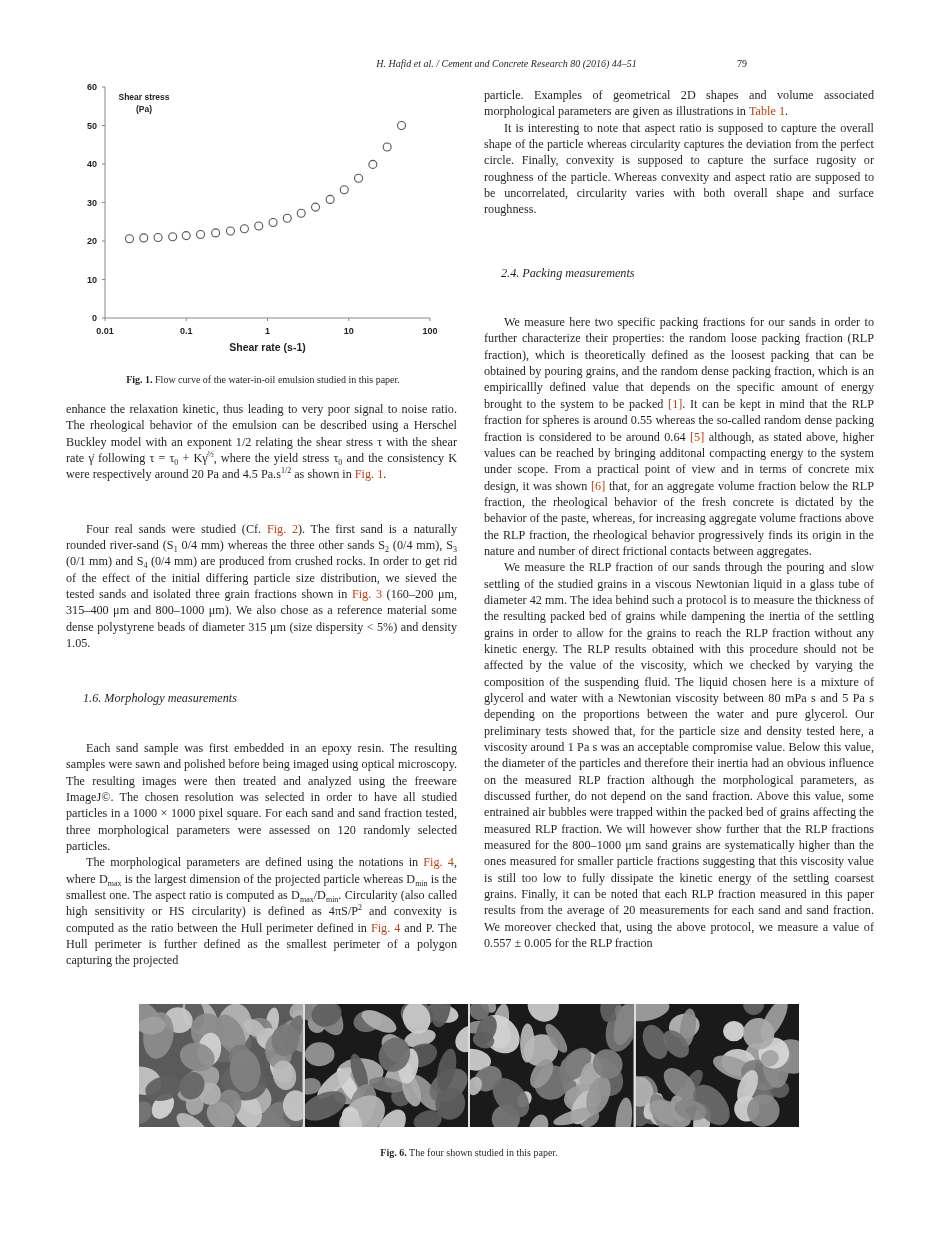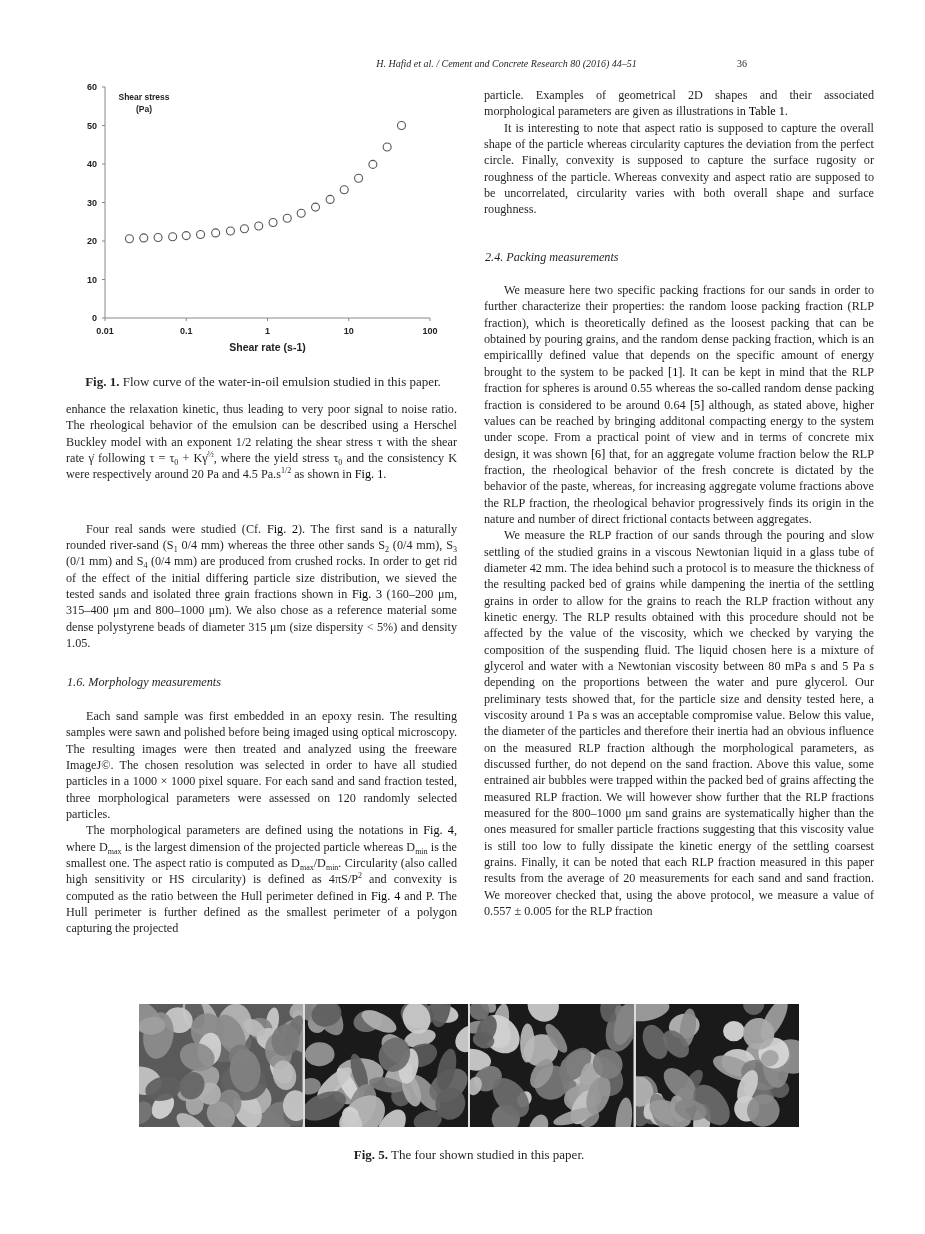--- a/index.html
+++ b/index.html
@@ -6,36 +6,36 @@
   body{width:925px;height:1234px;position:relative;overflow:hidden;color:#231f20;
        font-family:"Liberation Serif","DejaVu Serif",serif;}
   .header{position:absolute;top:58px;left:0;width:754px;height:14px;font-size:10px;margin-left:44px;}
   .header .running{position:absolute;left:0;width:925px;text-align:center;font-style:italic;}
   .header .pno{position:absolute;right:51px;top:0;}
   .col{position:absolute;font-size:12.2px;line-height:16.35px;text-align:justify;}
   .col-left{left:66px;width:391px;}
   .col-right{left:484px;width:390px;}
   p{margin:0;text-indent:20px;}
   p.noind{text-indent:0;}
-  .sec{font-style:italic;margin:1px;}
-  a,.lnk{color:#000000;text-decoration:none;}
-  .cap{font-size:13px;text-align:center;position:absolute;}
+  .sec{font-style:italic;margin:17px;}
+  a,.lnk{color:#c2410c;text-decoration:none;font-family:Liberation Serif, serif;}
+  .cap{font-size:10px;text-align:center;position:absolute;}
   .cap b{font-weight:bold;}
   sub,sup{font-size:8px;line-height:0;}
   .chart{position:absolute;left:66px;top:80px;width:394px;height:285px;}
   .chart svg text{font-family:"Liberation Sans","DejaVu Sans",sans-serif;}
   .fig2{position:absolute;left:139px;top:1004px;width:660px;height:123px;display:flex;gap:2px;background:#ddd;}
   .panel{flex:1;position:relative;overflow:hidden;}
 </style>
 </head>
 <body>
 
 <div class="header">
   <div class="running">H. Hafid et al. / Cement and Concrete Research 80 (2016) 44–51</div>
-  <div class="pno">36</div>
+  <div class="pno">79</div>
 </div>
 
 <div class="chart">
   <svg id="chart-svg" width="394" height="285" viewBox="0 0 394 285">
       <line x1="39" y1="7" x2="39" y2="238" stroke="#888" stroke-width="1"></line>
       <line x1="39" y1="238" x2="364" y2="238" stroke="#888" stroke-width="1"></line>
       <line x1="36" y1="238" x2="39" y2="238" stroke="#888"></line>
       <text x="31" y="241" font-size="9" font-weight="bold" text-anchor="end" fill="#222">0</text>
       <line x1="36" y1="199.5" x2="39" y2="199.5" stroke="#888"></line>
       <text x="31" y="202.5" font-size="9" font-weight="bold" text-anchor="end" fill="#222">10</text>
@@ -96,21 +96,21 @@
   <p><span>Four real sands were studied (Cf. </span><a class="lnk">Fig. 2</a><span>). The first sand is a naturally rounded river-sand (S</span><sub>1</sub><span> 0/4 mm) whereas the three other sands S</span><sub>2</sub><span> (0/4 mm), S</span><sub>3</sub><span> (0/1 mm) and S</span><sub>4</sub><span> (0/4 mm) are produced from crushed rocks. In order to get rid of the effect of the initial differing particle size distribution, we sieved the tested sands and isolated three grain fractions shown in </span><a class="lnk">Fig. 3</a><span> (160–200 μm, 315–400 μm and 800–1000 μm). We also chose as a reference material some dense polystyrene beads of diameter 315 μm (size dispersity &lt; 5%) and density 1.05.</span></p>
 
   <div style="height:22px"></div>
   <div class="sec">1.6. Morphology measurements</div>
   <div style="height:16px"></div>
   <p>Each sand sample was first embedded in an epoxy resin. The resulting samples were sawn and polished before being imaged using optical microscopy. The resulting images were then treated and analyzed using the freeware ImageJ©. The chosen resolution was selected in order to have all studied particles in a 1000 × 1000 pixel square. For each sand and sand fraction tested, three morphological parameters were assessed on 120 randomly selected particles.</p>
   <p><span>The morphological parameters are defined using the notations in </span><a class="lnk">Fig. 4</a><span>, where D</span><sub>max</sub><span> is the largest dimension of the projected particle whereas D</span><sub>min</sub><span> is the smallest one. The aspect ratio is computed as D</span><sub>max</sub><span>/D</span><sub>min</sub><span>. Circularity (also called high sensitivity or HS circularity) is defined as 4πS/P</span><sup>2</sup><span> and convexity is computed as the ratio between the Hull perimeter defined in </span><a class="lnk">Fig. 4</a><span> and P. The Hull perimeter is further defined as the smallest perimeter of a polygon capturing the projected</span></p>
 </div>
 
 <div class="col col-right" style="top:87px;">
-  <p class="noind"><span>particle. Examples of geometrical 2D shapes and their associated morphological parameters are given as illustrations in </span><a class="lnk">Table 1</a><span>.</span></p>
+  <p class="noind"><span>particle. Examples of geometrical 2D shapes and volume associated morphological parameters are given as illustrations in </span><a class="lnk">Table 1</a><span>.</span></p>
   <p>It is interesting to note that aspect ratio is supposed to capture the overall shape of the particle whereas circularity captures the deviation from the perfect circle. Finally, convexity is supposed to capture the surface rugosity or roughness of the particle. Whereas convexity and aspect ratio are supposed to be uncorrelated, circularity varies with both overall shape and surface roughness.</p>
   <div style="height:30px"></div>
   <div class="sec">2.4. Packing measurements</div>
   <div style="height:16px"></div>
   <p><span>We measure here two specific packing fractions for our sands in order to further characterize their properties: the random loose packing fraction (RLP fraction), which is theoretically defined as the loosest packing that can be obtained by pouring grains, and the random dense packing fraction, which is an empiricallly defined value that depends on the specific amount of energy brought to the system to be packed </span><a class="lnk">[1]</a><span>. It can be kept in mind that the RLP fraction for spheres is around 0.55 whereas the so-called random dense packing fraction is considered to be around 0.64 </span><a class="lnk">[5]</a><span> although, as stated above, higher values can be reached by bringing additonal compacting energy to the system under scope. From a practical point of view and in terms of concrete mix design, it was shown </span><a class="lnk">[6]</a><span> that, for an aggregate volume fraction below the RLP fraction, the rheological behavior of the fresh concrete is dictated by the behavior of the paste, whereas, for increasing aggregate volume fractions above the RLP fraction, the rheological behavior progressively finds its origin in the nature and number of direct frictional contacts between aggregates.</span></p>
   <p>We measure the RLP fraction of our sands through the pouring and slow settling of the studied grains in a viscous Newtonian liquid in a glass tube of diameter 42 mm. The idea behind such a protocol is to measure the thickness of the resulting packed bed of grains while dampening the inertia of the settling grains in order to allow for the grains to reach the RLP fraction without any kinetic energy. The RLP results obtained with this procedure should not be affected by the value of the viscosity, which we checked by varying the composition of the suspending fluid. The liquid chosen here is a mixture of glycerol and water with a Newtonian viscosity between 80 mPa s and 5 Pa s depending on the proportions between the water and pure glycerol. Our preliminary tests showed that, for the particle size and density tested here, a viscosity around 1 Pa s was an acceptable compromise value. Below this value, the diameter of the particles and therefore their inertia had an obvious influence on the measured RLP fraction although the morphological parameters, as discussed further, do not depend on the sand fraction. Above this value, some entrained air bubbles were trapped within the packed bed of grains affecting the measured RLP fraction. We will however show further that the RLP fractions measured for the 800–1000 μm sand grains are systematically higher than the ones measured for smaller particle fractions suggesting that this viscosity value is still too low to fully dissipate the kinetic energy of the settling coarsest grains. Finally, it can be noted that each RLP fraction measured in this paper results from the average of 20 measurements for each sand and sand fraction. We moreover checked that, using the above protocol, we measure a value of 0.557 ± 0.005 for the RLP fraction</p>
 </div>
 
 <div class="fig2">
   <div class="panel"><svg class="sand" width="100%" height="123">
@@ -282,14 +282,14 @@
         <ellipse cx="137.75462962962965" cy="48.96009516460905" rx="15.523593964334705" ry="15.246450617283951" transform="rotate(54 137.75462962962965 48.96009516460905)" fill="rgb(217,217,217)" opacity="0.92"></ellipse>
         <ellipse cx="111.55748456790123" cy="82.76927726337449" rx="8.78573388203018" ry="17.618981481481484" transform="rotate(22 111.55748456790123 82.76927726337449)" fill="rgb(205,205,205)" opacity="0.92"></ellipse>
         <ellipse cx="10.49922839506173" cy="6.106237139917695" rx="23.233058984910837" ry="10.547067901234568" transform="rotate(169 10.49922839506173 6.106237139917695)" fill="rgb(163,163,163)" opacity="0.92"></ellipse>
         <ellipse cx="54.579861111111114" cy="105.97097479423869" rx="16.198902606310014" ry="10.03070987654321" transform="rotate(14 54.579861111111114 105.97097479423869)" fill="rgb(135,135,135)" opacity="0.92"></ellipse>
         <ellipse cx="133.7993827160494" cy="54.363490226337454" rx="9.016598079561042" ry="8.069907407407406" transform="rotate(157 133.7993827160494 54.363490226337454)" fill="rgb(163,163,163)" opacity="0.92"></ellipse>
         <ellipse cx="138.15779320987653" cy="15.28378343621399" rx="23.019478737997254" ry="8.66466049382716" transform="rotate(119 138.15779320987653 15.28378343621399)" fill="rgb(160,160,160)" opacity="0.92"></ellipse>
         <ellipse cx="122.6550925925926" cy="29.73185442386831" rx="15.540877914951988" ry="15.81496913580247" transform="rotate(139 122.6550925925926 29.73185442386831)" fill="rgb(171,171,171)" opacity="0.92"></ellipse>
       </svg></div>
 </div>
 <div class="cap" style="left:139px;top:1147px;width:660px;">
-  <b>Fig. 5.</b><span> The four shown studied in this paper.</span>
+  <b>Fig. 6.</b><span> The four shown studied in this paper.</span>
 </div>
 
 </body></html>

